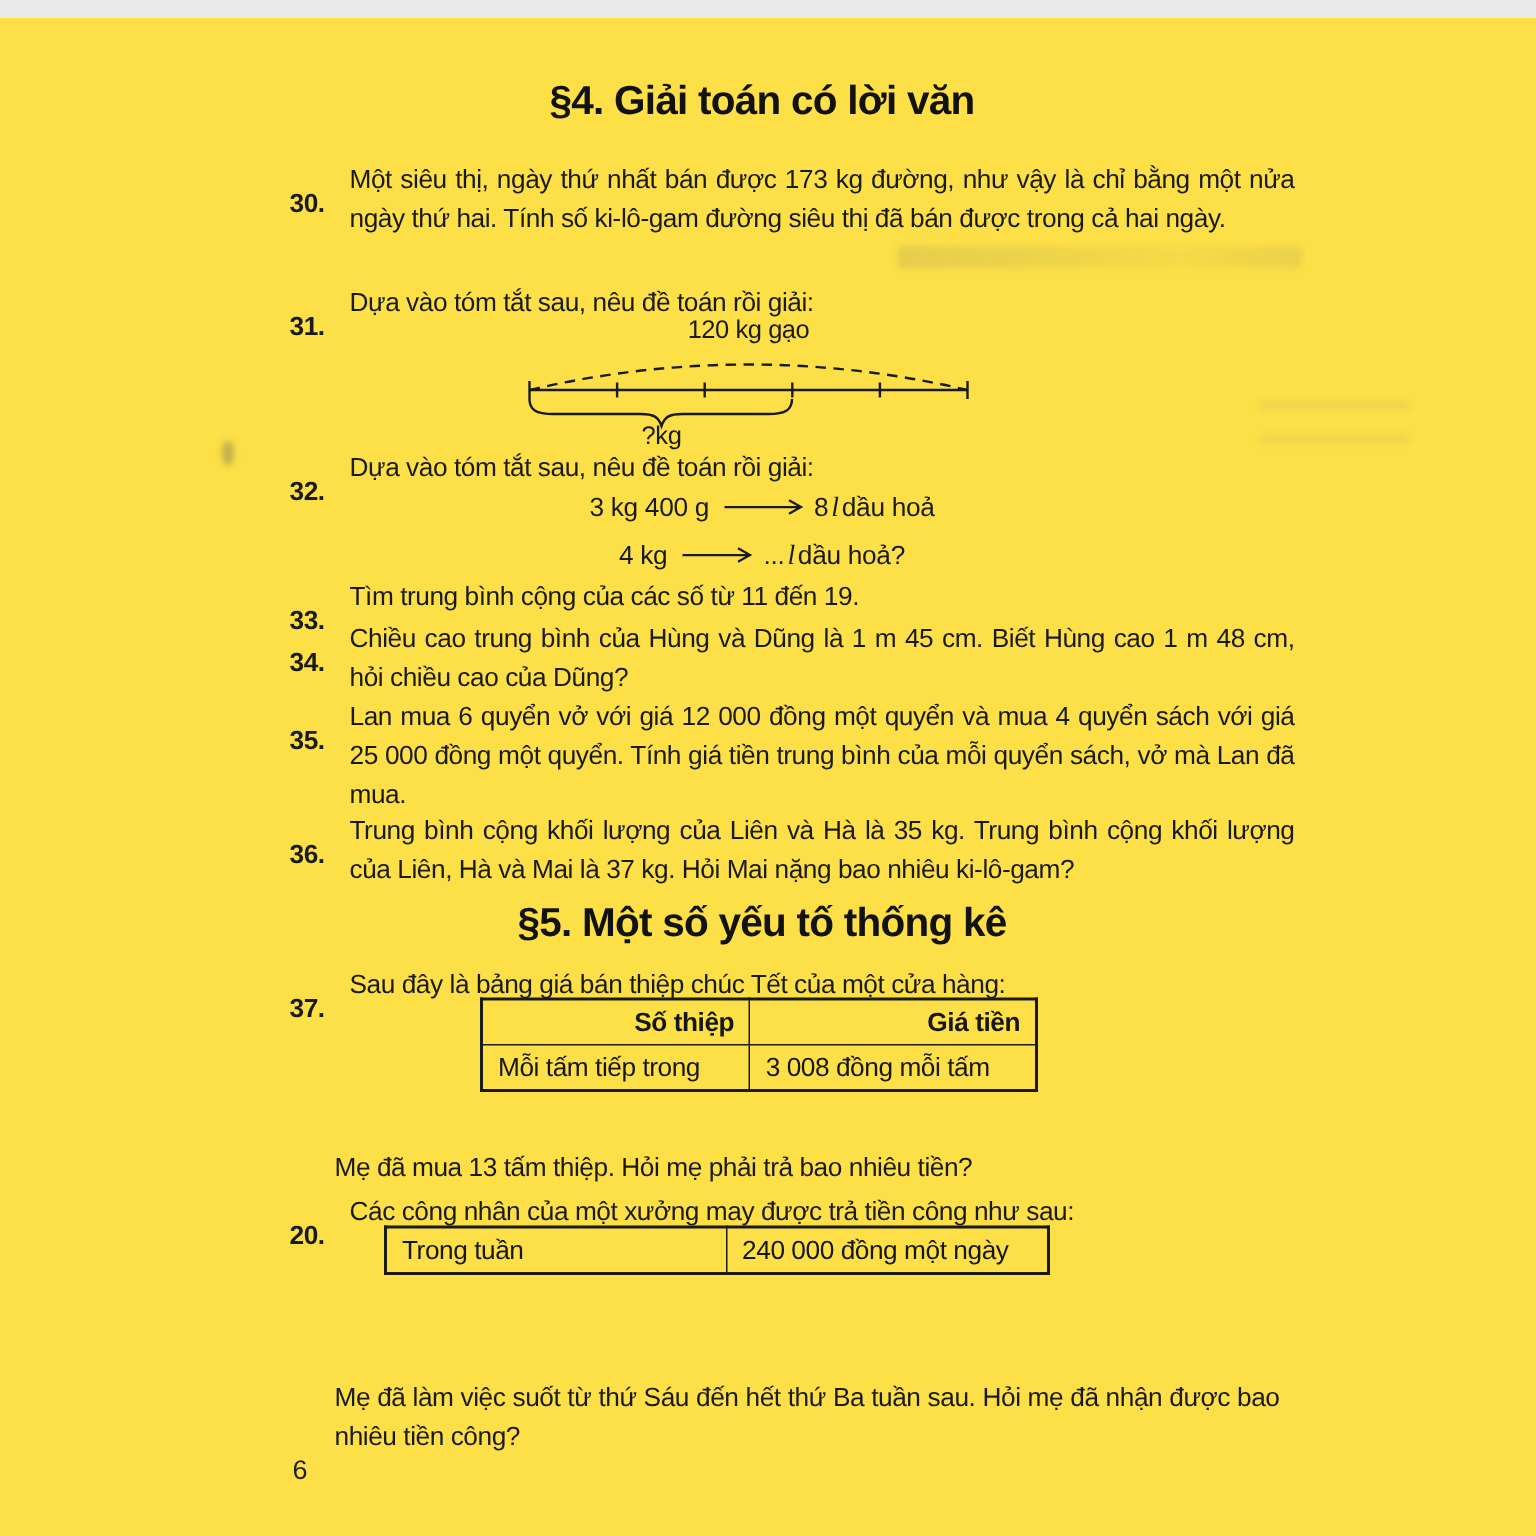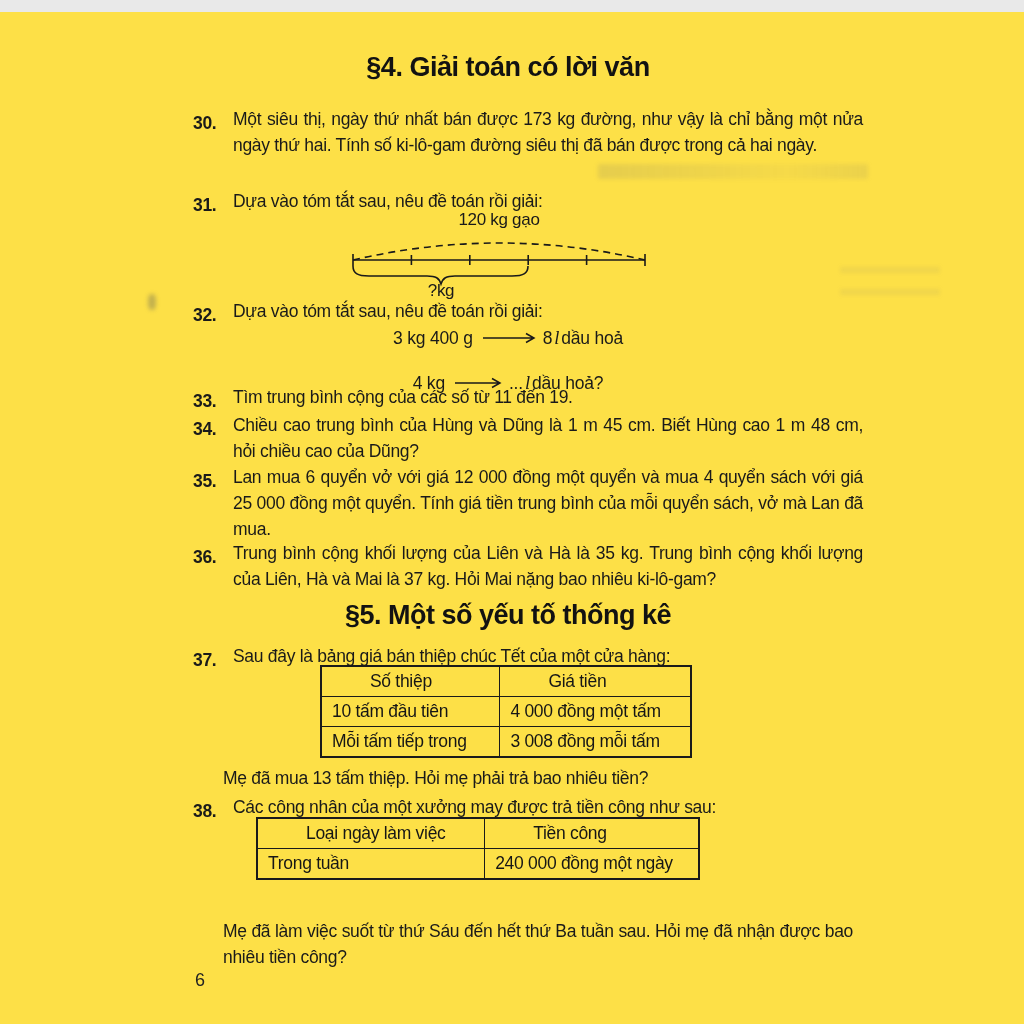--- a/index.html
+++ b/index.html
@@ -10,39 +10,39 @@
     color:#1a1a1a;
   }
   .content{position:absolute;left:193px;top:0;width:630px;}
   .abs{position:absolute;left:0;width:630px;}
   .section-title{
     font-weight:bold;font-size:27px;letter-spacing:-0.5px;
     text-align:center;color:#121212;white-space:nowrap;
   }
   .problem{padding-left:40px;font-size:17.5px;line-height:26px;letter-spacing:-0.3px;}
   .ptext{text-align:justify;}
-  .pnum{position:absolute;left:0;top:4px;font-weight:bold;}
+  .pnum{position:absolute;left:0;top:16px;font-weight:bold;}
   .indent{padding-left:30px;font-size:17.5px;line-height:26px;letter-spacing:-0.3px;text-align:justify;}
   .eq{
     font-size:17.5px;letter-spacing:-0.2px;text-align:center;line-height:26px;
   }
   .eq .unit{font-family:"Liberation Serif","DejaVu Serif",serif;font-style:italic;font-size:18.5px;margin:0 2px;}
   .arrow-svg{vertical-align:middle;margin:0 7px 3px 9px;}
   .diagram-svg{position:absolute;left:152px;top:0;overflow:visible;}
   .diagram-svg text{font-family:"Liberation Sans","DejaVu Sans",sans-serif;font-size:17px;fill:#1a1a1a;letter-spacing:-0.3px;}
   table.book{
     border-collapse:collapse;table-layout:fixed;
     font-size:17.5px;letter-spacing:-0.3px;color:#161616;
     border:2px solid #1a1a1a;
   }
   table.book th,table.book td{
     border:1.5px solid #1a1a1a;line-height:25px;padding:2px 10px;
     overflow:hidden;white-space:nowrap;
   }
-  table.book th{font-weight:normal;text-align:left;padding-left:48px;}
+  table.book th{font-weight:bold;text-align:right;padding-left:48px;}
   table.book td{text-align:left;}
   .page-num{font-size:18px;color:#222;}
   .artifact{position:absolute;filter:blur(2px);pointer-events:none;}
   .a1{left:598px;top:152px;width:270px;height:15px;
       background:linear-gradient(90deg,rgba(110,110,110,.16),rgba(110,110,110,.05) 70%,rgba(110,110,110,.12));border-radius:2px;}
   .a2{left:840px;top:255px;width:100px;height:42px;
       background:repeating-linear-gradient(180deg,rgba(120,120,120,.10) 0 6px,rgba(255,255,255,0) 6px 22px);}
   .a3{left:148px;top:282px;width:8px;height:16px;background:rgba(90,90,90,.35);border-radius:40%;}
 </style>
 </head>
@@ -89,21 +89,21 @@
     <div class="abs problem" style="top:286px">
       <span class="pnum">32.</span>
       <div class="ptext">Dựa vào tóm tắt sau, nêu đề toán rồi giải:</div>
     </div>
 
     <div class="abs eq" style="top:313px">
       <span>3 kg 400 g</span><svg class="arrow-svg" width="54" height="12" viewBox="0 0 54 12">
           <path d="M1,6 H51 M44,1.5 L52,6 L44,10.5" fill="none" stroke="#1a1a1a" stroke-width="1.5"></path>
         </svg><span>8</span><span class="unit">l</span><span>dầu hoả</span>
     </div>
-    <div class="abs eq" style="top:358px">
+    <div class="abs eq" style="top:345px">
       <span>4 kg</span><svg class="arrow-svg" width="48" height="12" viewBox="0 0 48 12">
           <path d="M1,6 H45 M38,1.5 L46,6 L38,10.5" fill="none" stroke="#1a1a1a" stroke-width="1.5"></path>
         </svg><span>...</span><span class="unit">l</span><span>dầu hoả?</span>
     </div>
 
     <div class="abs problem" style="top:372px">
       <span class="pnum">33.</span>
       <div class="ptext">Tìm trung bình cộng của các số từ 11 đến 19.</div>
     </div>
 
@@ -134,49 +134,41 @@
         <colgroup>
             <col style="width:180px">
             <col style="width:192px">
           </colgroup>
         <tbody>
             <tr>
           <th>Số thiệp</th>
           <th>Giá tiền</th>
         </tr>
         <tr>
-          <td>10 tấm đầu tiên</td>
-          <td>4 000 đồng một tấm</td>
-        </tr>
-        <tr>
           <td>Mỗi tấm tiếp trong</td>
           <td>3 008 đồng mỗi tấm</td>
         </tr>
       </tbody>
         </table>
     </div>
 
     <div class="abs indent" style="top:753px">Mẹ đã mua 13 tấm thiệp. Hỏi mẹ phải trả bao nhiêu tiền?</div>
 
     <div class="abs problem" style="top:782px">
-      <span class="pnum">38.</span>
+      <span class="pnum">20.</span>
       <div class="ptext">Các công nhân của một xưởng may được trả tiền công như sau:</div>
     </div>
 
     <div class="abs" style="top:805px;left:63px;width:444px">
       <table class="book">
         <colgroup>
             <col style="width:229px">
             <col style="width:215px">
           </colgroup>
         <tbody>
-            <tr>
-          <th>Loại ngày làm việc</th>
-          <th>Tiền công</th>
-        </tr>
         <tr>
           <td>Trong tuần</td>
           <td>240 000 đồng một ngày</td>
         </tr>
       </tbody>
         </table>
     </div>
 
     <div class="abs indent" style="top:906px">Mẹ đã làm việc suốt từ thứ Sáu đến hết thứ Ba tuần sau. Hỏi mẹ đã nhận được bao nhiêu tiền công?</div>
 

